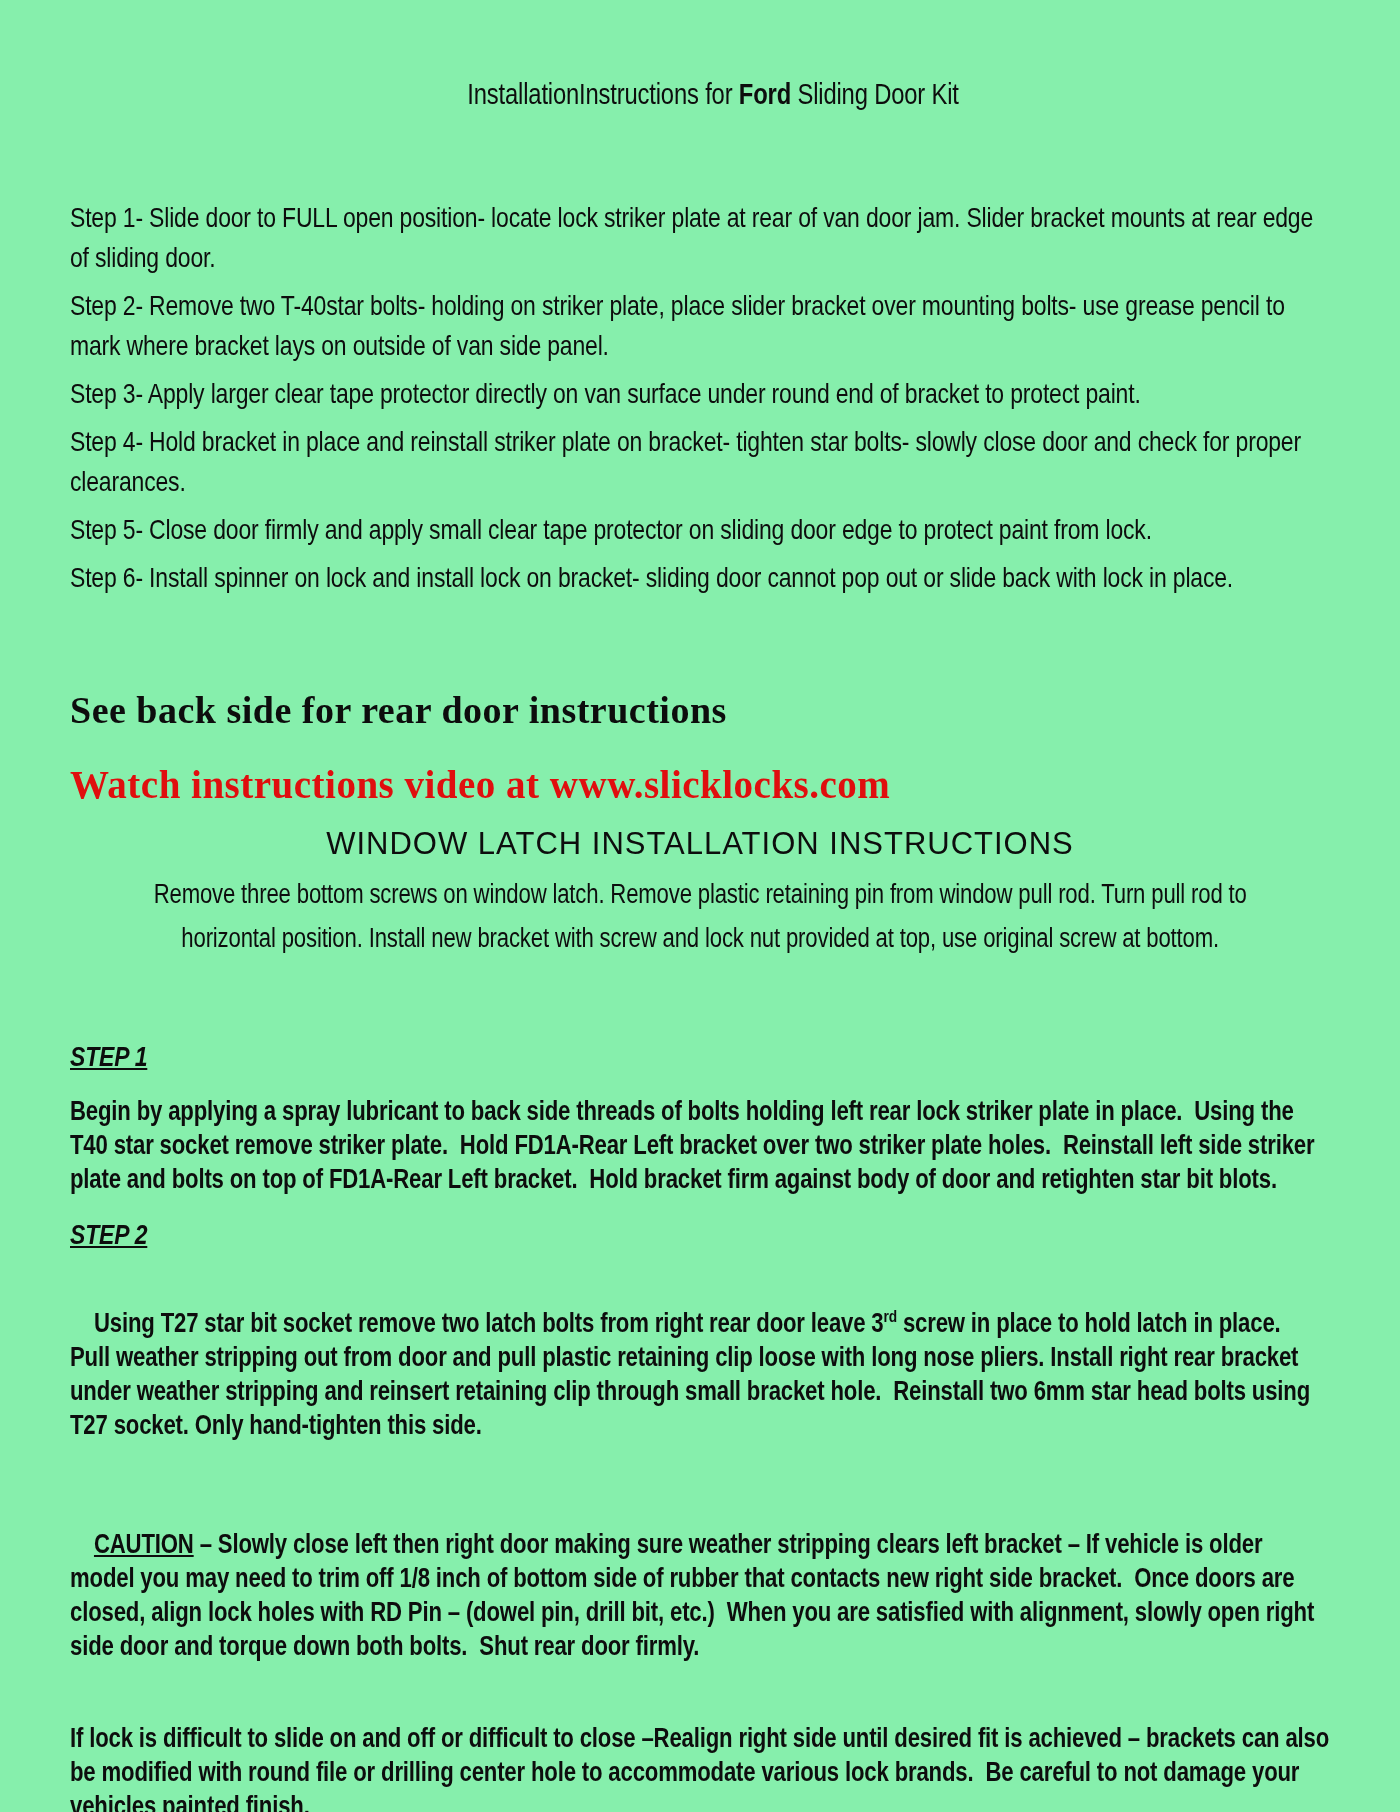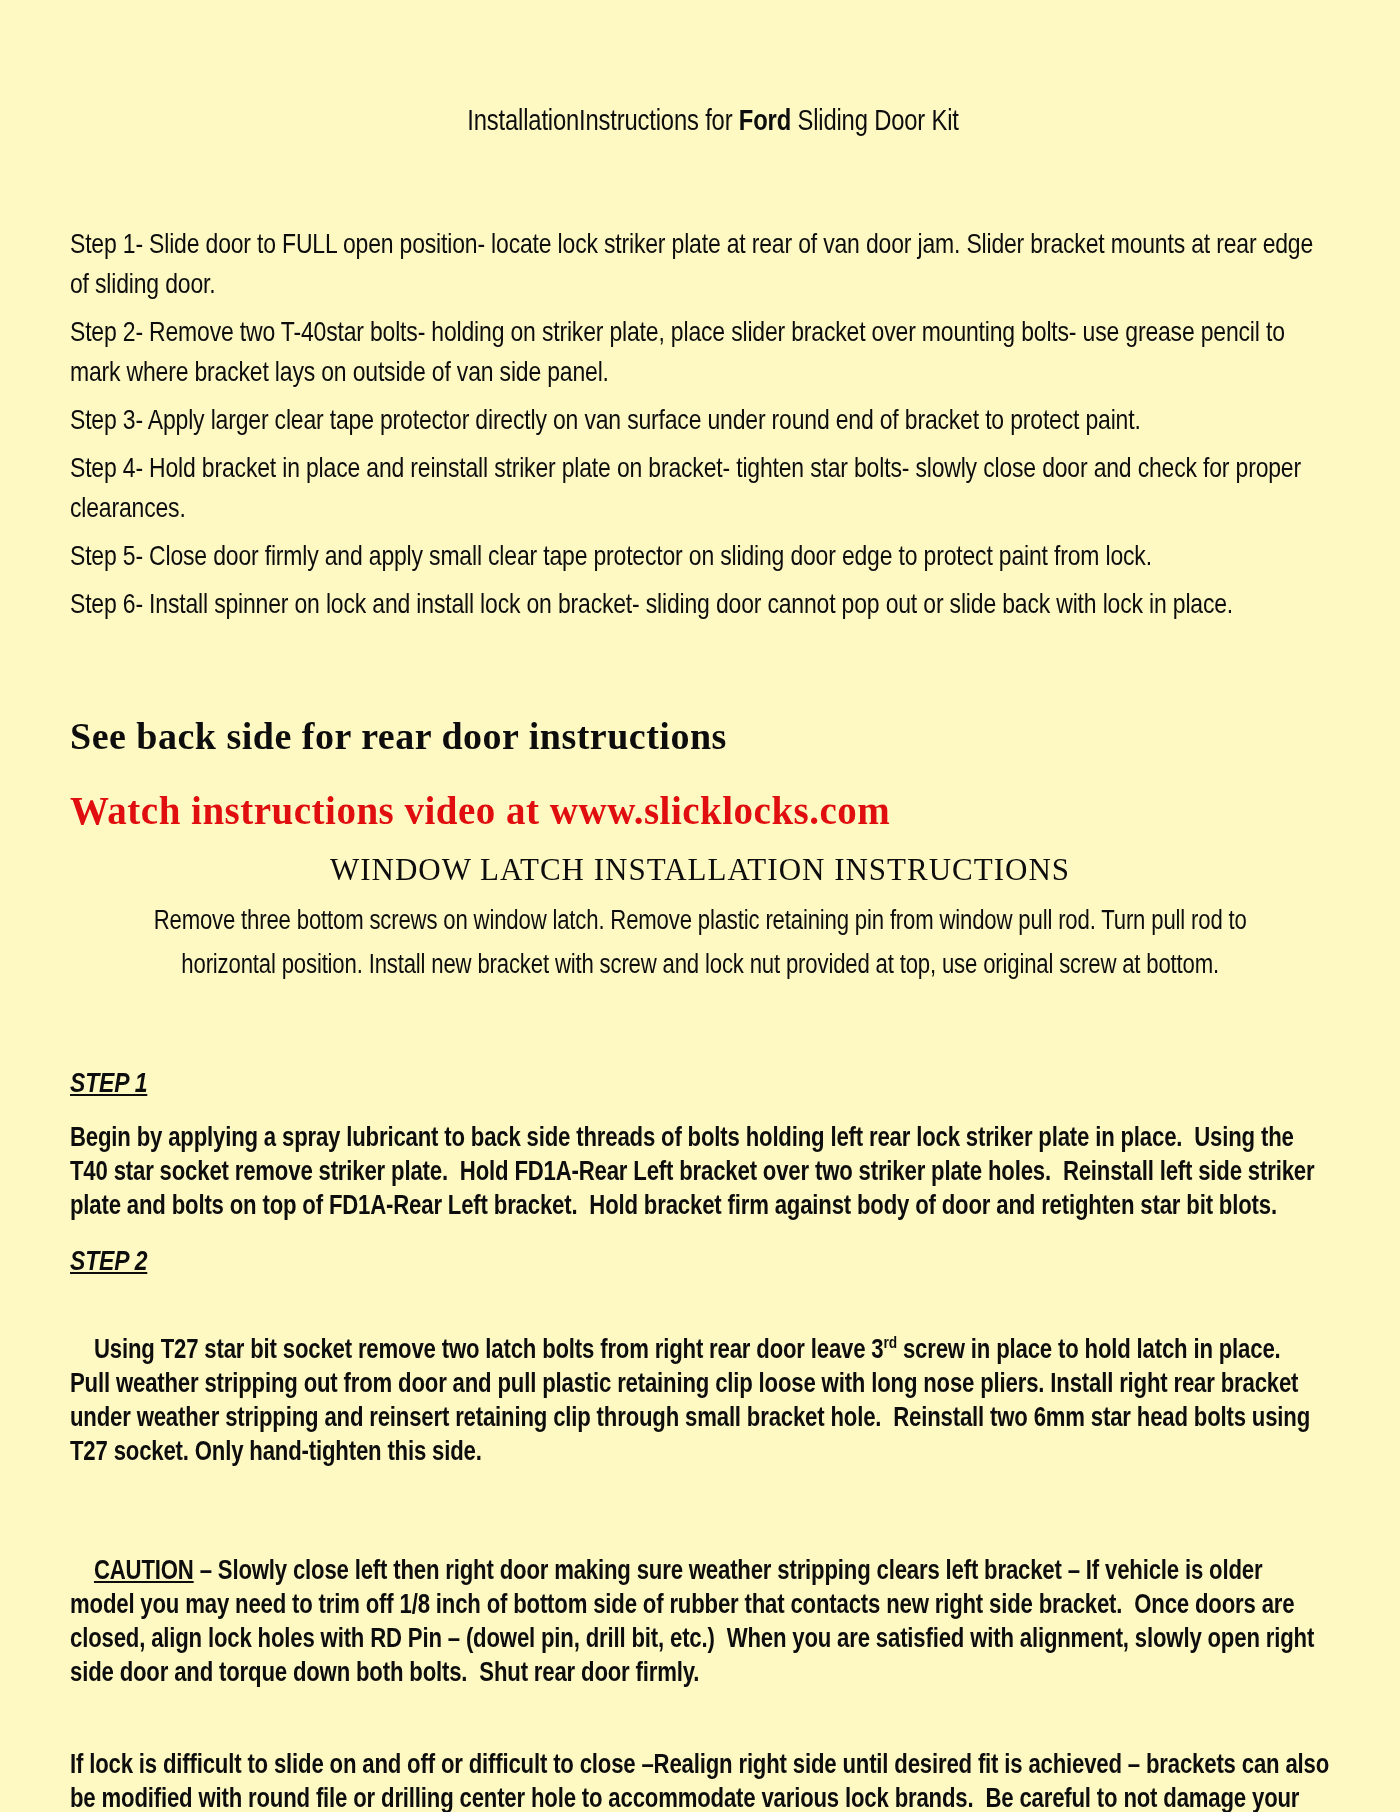--- a/index.html
+++ b/index.html
@@ -1,23 +1,23 @@
 <!DOCTYPE html>
 <html><head>
 <meta charset="utf-8">
 <style>
   * { margin: 0; padding: 0; box-sizing: border-box; }
   html, body { background: #ffffff; }
   .page {
     position: relative;
     width: 1400px;
     height: 1812px;
-    background: #fef9c3;
+    background: #86efac;
     color: #0d0d0d;
-    padding: 54px 70px 0;
+    padding: 28px 70px 0;
     overflow: hidden;
     font-family: "Liberation Sans", sans-serif;
   }
   
   .cond {
     width: 1537px;
     transform: scaleX(0.82);
     transform-origin: left top;
     letter-spacing: -0.2px;
   }
@@ -46,21 +46,21 @@
   .h-video {
     font-family: "Liberation Serif", serif;
     font-weight: bold;
     font-size: 39px;
     line-height: 50px;
     letter-spacing: 0.5px;
     margin-top: 26px;
     color: #e00e0e;
   }
   .h-window {
-    font-family: Liberation Serif, serif;
+    font-family: Liberation Sans, sans-serif;
     font-weight: normal;
     font-size: 31px;
     line-height: 40px;
     letter-spacing: 1px;
     text-align: center;
     margin-top: 14px;
   }
   .window-para {
     font-size: 27px;
     line-height: 44px;

